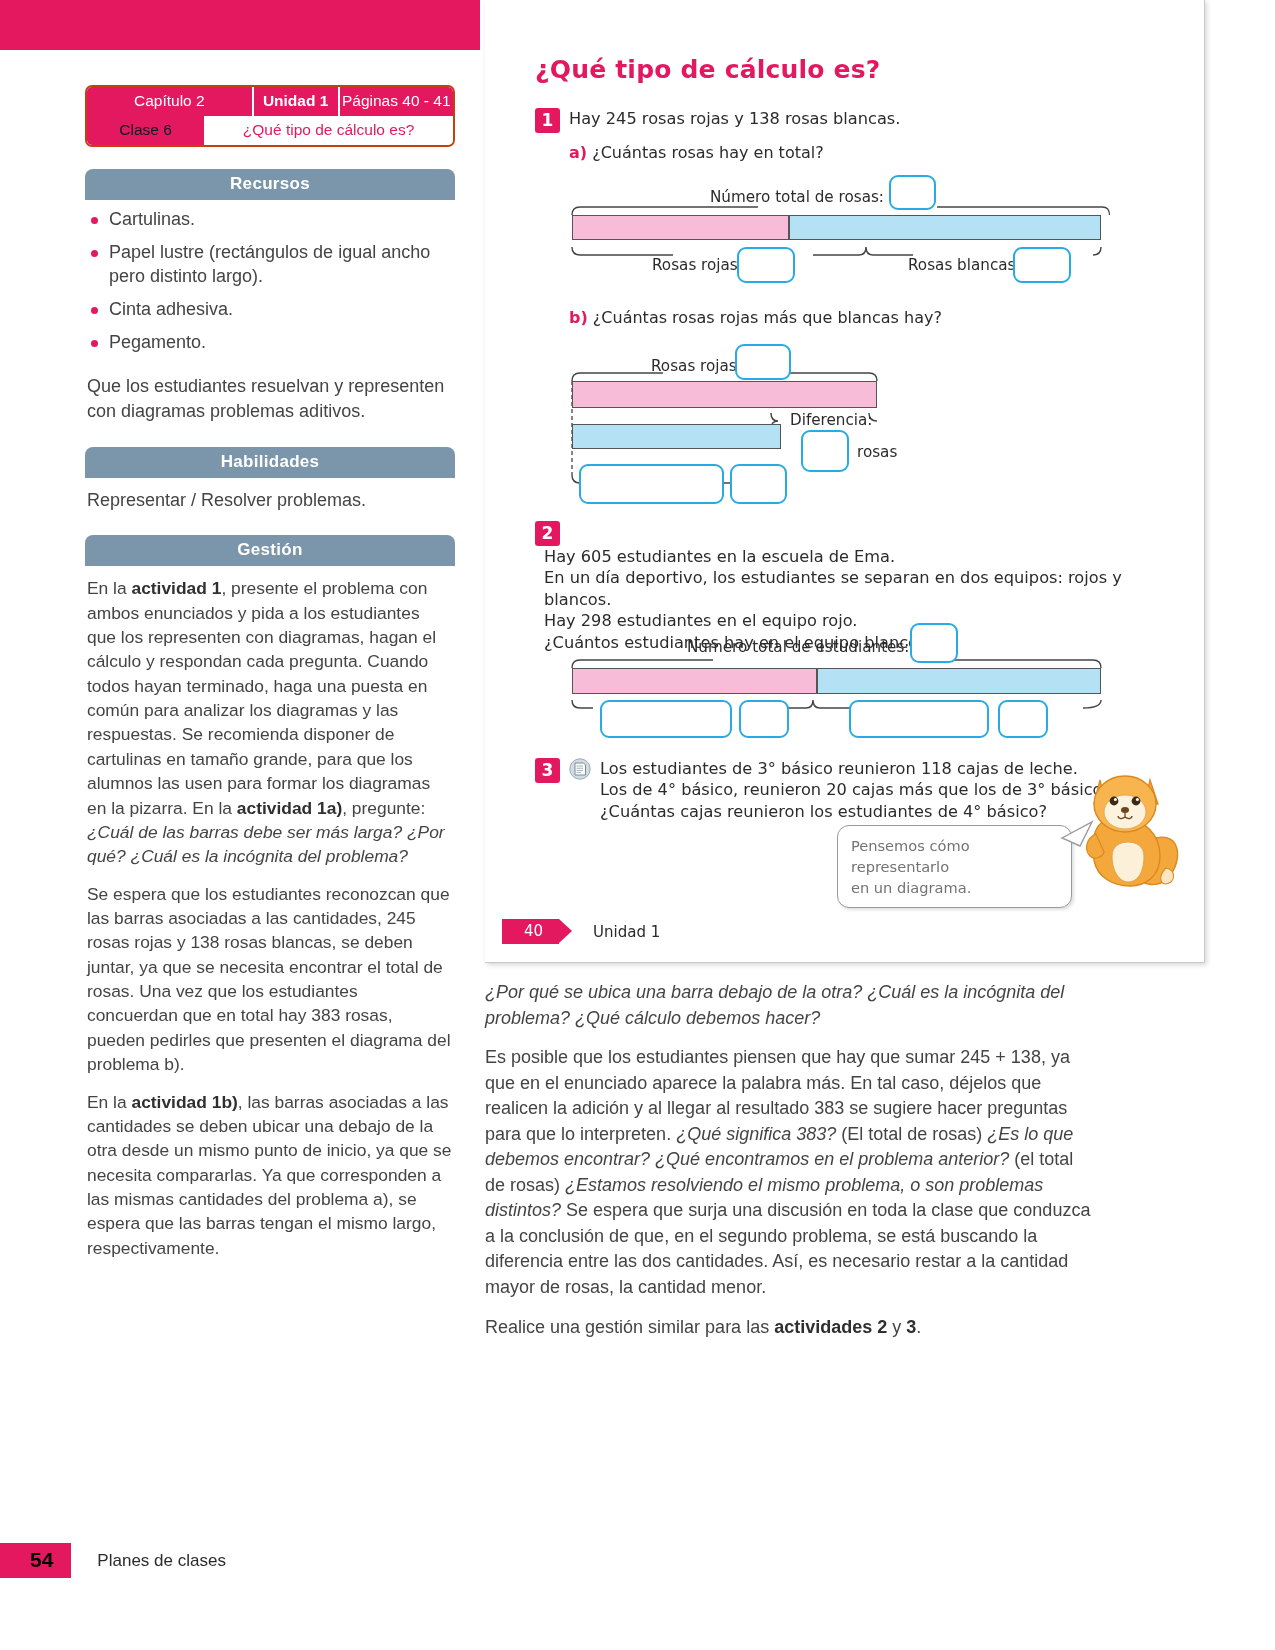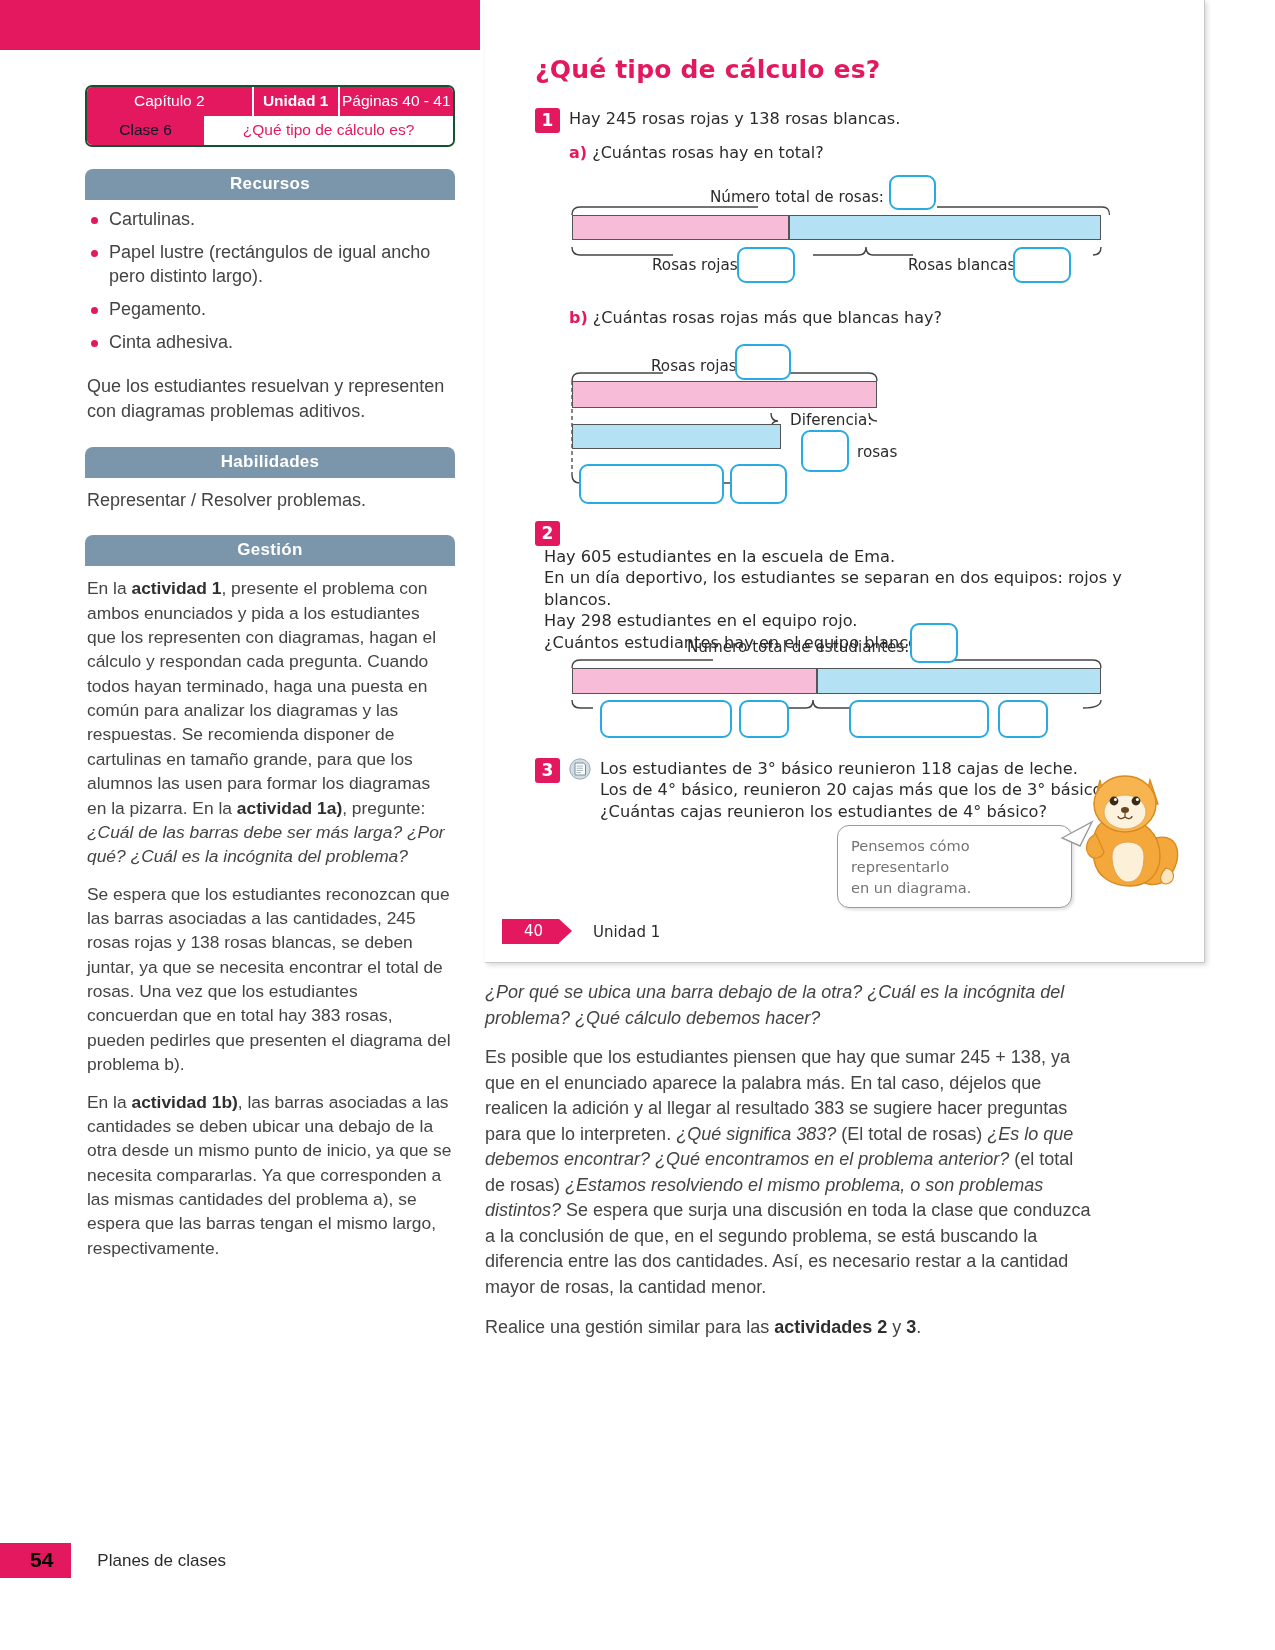--- a/index.html
+++ b/index.html
@@ -18,21 +18,21 @@
     position:absolute; left:0; top:0; width:480px; height:50px;
     background:#e4185e;
   }
 
   
   .left-col{
     position:absolute; left:85px; top:85px; width:370px;
   }
 
   .meta-table{
-    border:2px solid #14532d;
+    border:2px solid #c2410c;
     border-radius:7px;
     overflow:hidden;
     background:#fff;
   }
   .meta-row{ display:flex; }
   .meta-row.r1{ background:#e4185e; }
   .meta-cell{
     color:#fff; font-size:15.5px; text-align:center;
     padding:5px 0 6px 0; white-space:nowrap;
   }
@@ -185,22 +185,22 @@
     <div class="meta-row r2">
       <div class="meta-cell clase">Clase 6</div>
       <div class="meta-cell title">¿Qué tipo de cálculo es?</div>
     </div>
   </div>
 
   <div class="sec-head">Recursos</div>
   <ul class="res">
     <li>Cartulinas.</li>
     <li>Papel lustre (rectángulos de igual ancho pero distinto largo).</li>
+    <li>Cinta adhesiva.</li>
     <li>Pegamento.</li>
-    <li>Cinta adhesiva.</li>
   </ul>
 
   <div class="sec-body">
     <p>Que los estudiantes resuelvan y representen con diagramas problemas aditivos.</p>
   </div>
 
   <div class="sec-head">Habilidades</div>
   <div class="sec-body">
     <p>Representar / Resolver problemas.</p>
   </div>

